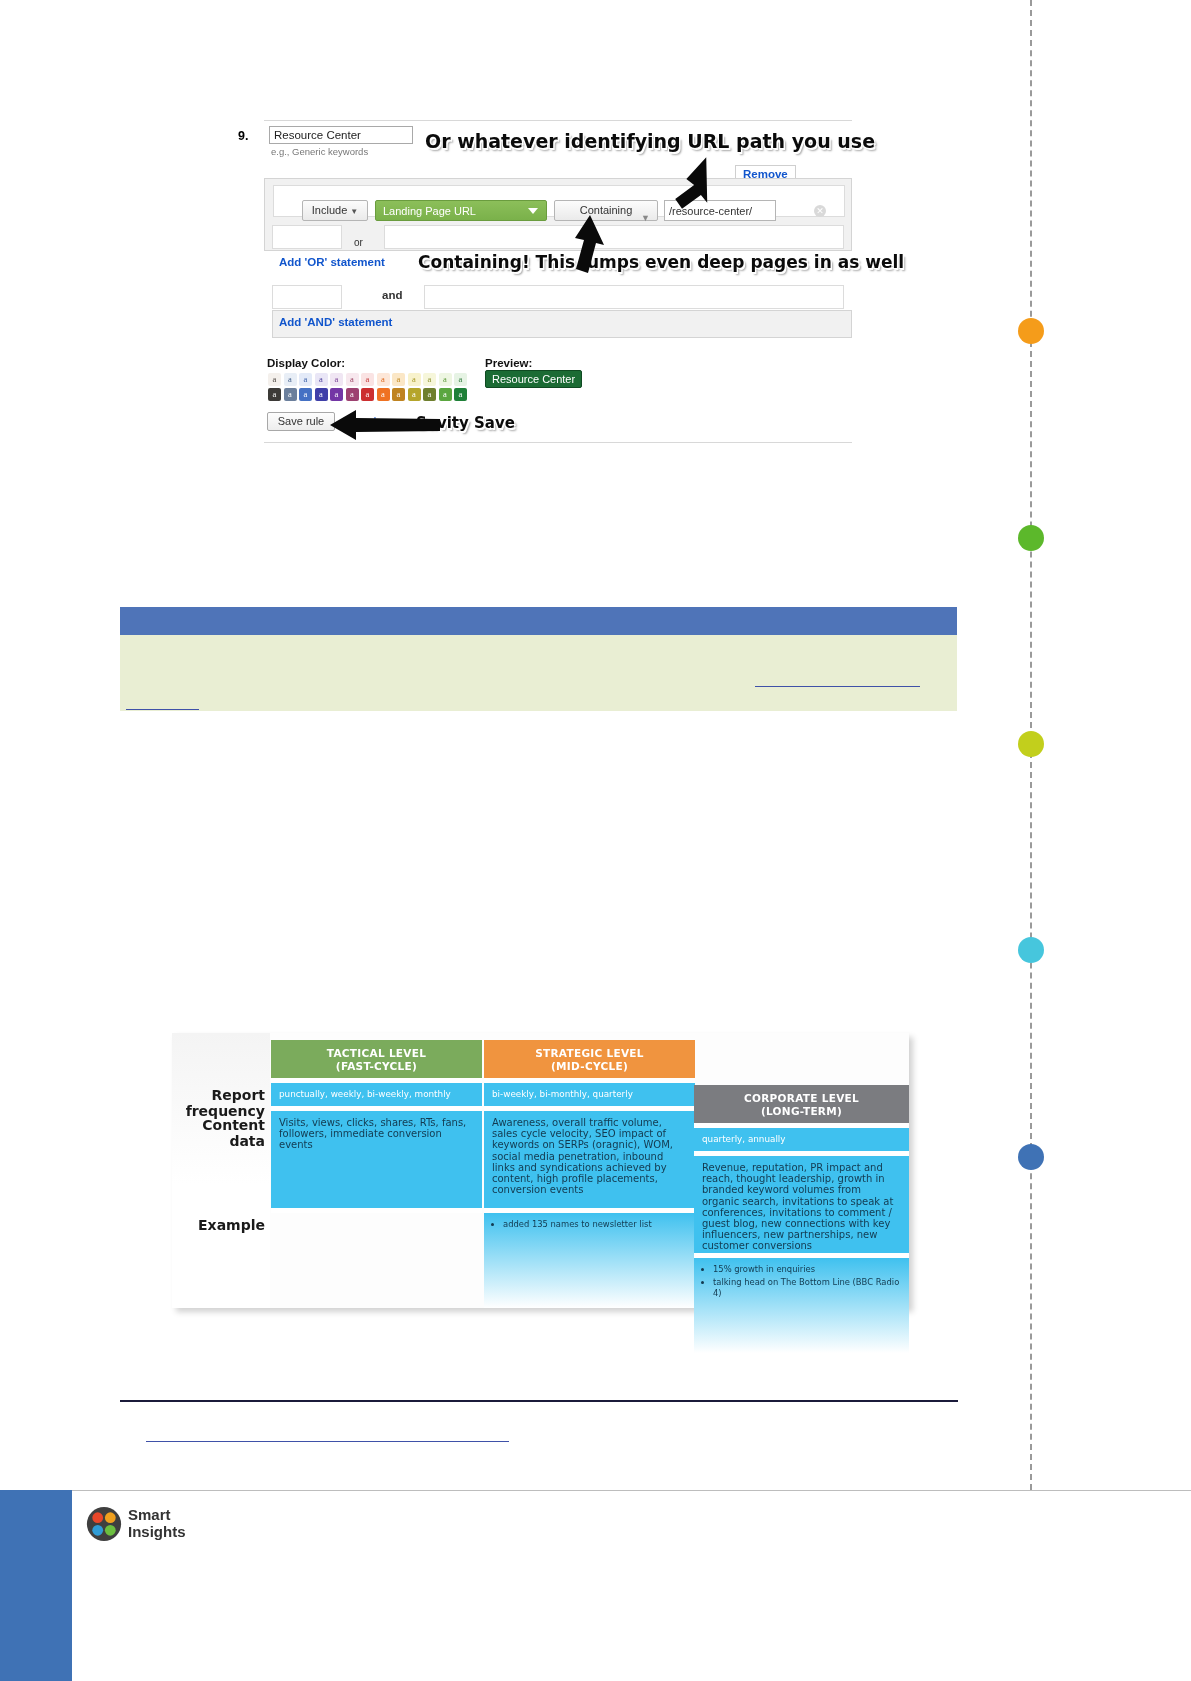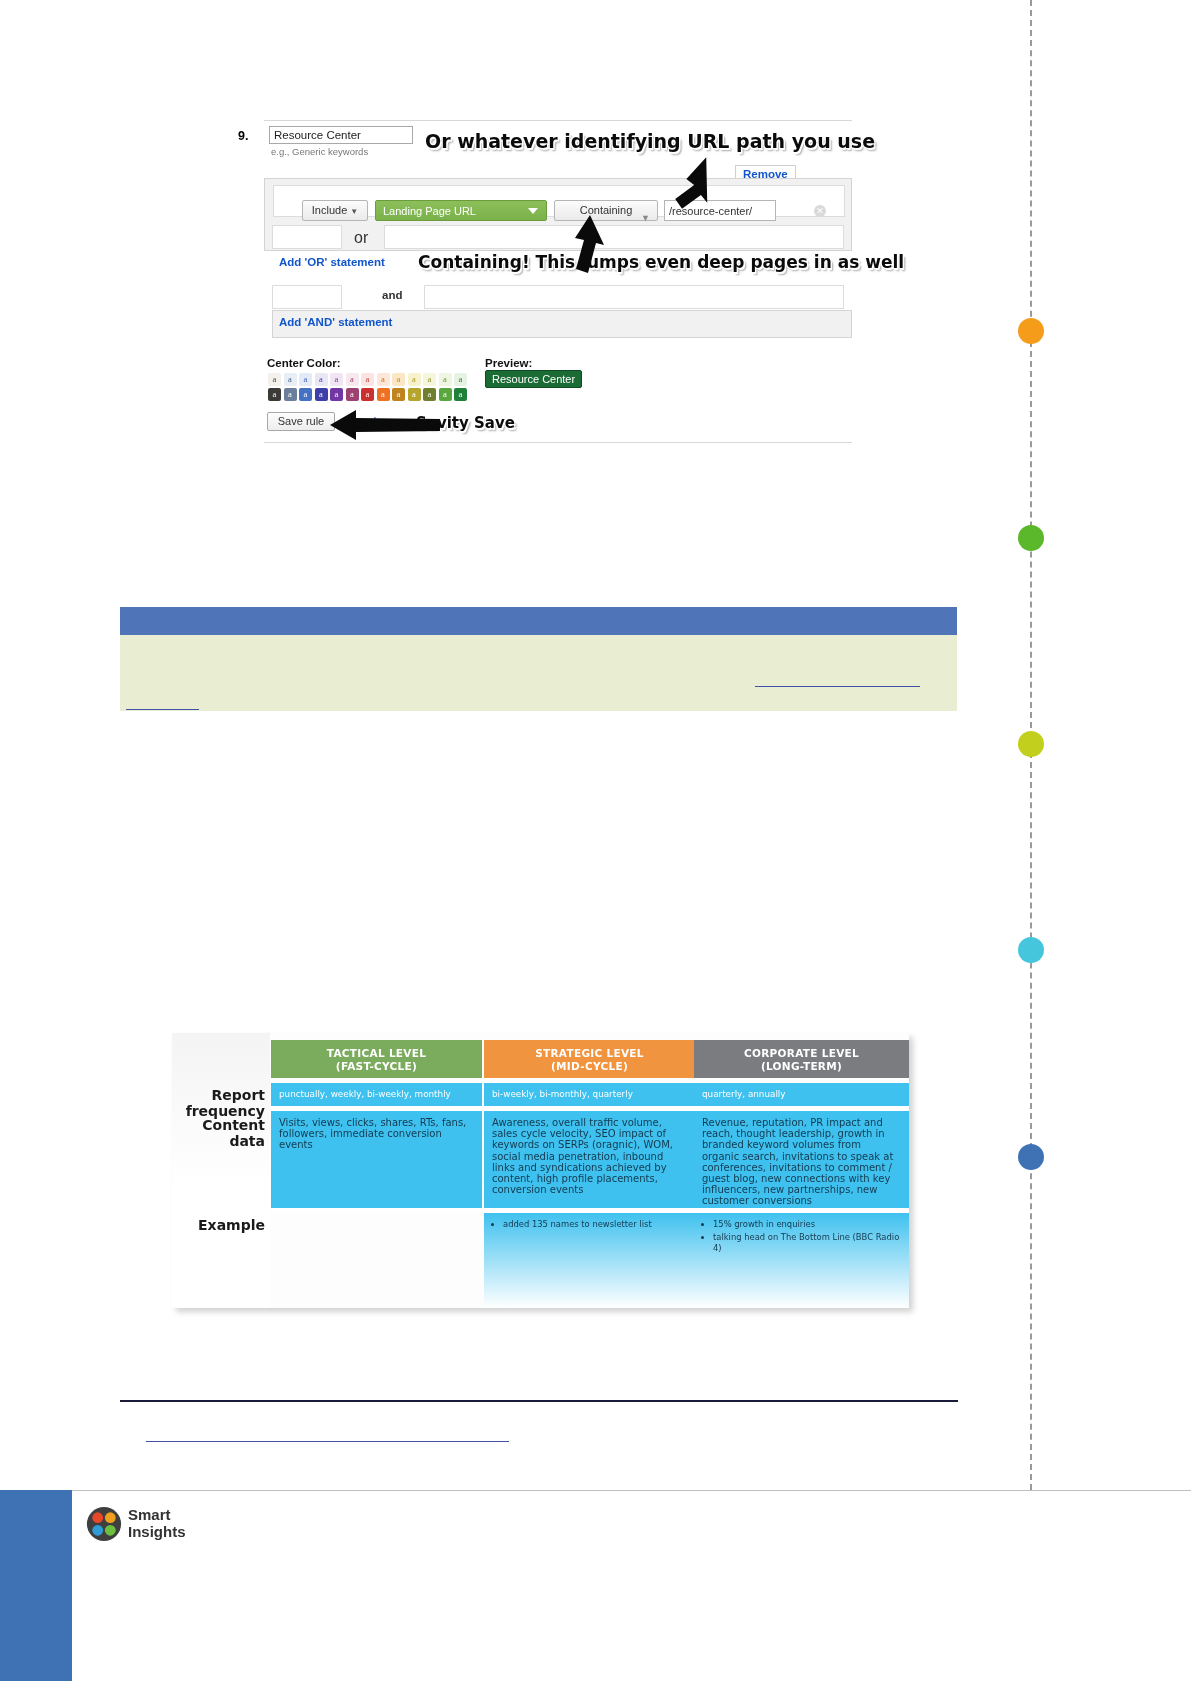--- a/index.html
+++ b/index.html
@@ -80,21 +80,21 @@
     font-family: "Liberation Sans", sans-serif;
   }
   #clear-dot {
     position: absolute; left: 582px; top: 85px; width: 12px; height: 12px;
     border-radius: 50%; background: #d9d9d9; color: #fff;
     font-size: 9px; line-height: 12px; text-align: center;
   }
 
   #or-strip { position: absolute; left: 40px; top: 105px; width: 572px; height: 24px; }
   #or-left-box { position: absolute; left: 0; top: 0; width: 70px; height: 24px; background: #fff; border: 1px solid #dcdcdc; }
-  #or-label { position: absolute; left: 82px; top: 4px; font-size: 16px; font-weight: normal; color: #333; }
+  #or-label { position: absolute; left: 82px; top: 12px; font-size: 10px; font-weight: normal; color: #333; }
   #or-right-box { position: absolute; left: 112px; top: 0; width: 460px; height: 24px; background: #fff; border: 1px solid #dcdcdc; }
 
   #add-or {
     position: absolute; left: 47px; top: 136px;
     font-size: 11.5px; color: #1155cc; font-weight: bold;
   }
 
   #and-strip { position: absolute; left: 40px; top: 165px; width: 572px; height: 24px; }
   #and-left-box { position: absolute; left: 0; top: 0; width: 70px; height: 24px; background: #fff; border: 1px solid #dcdcdc; }
   #and-label { position: absolute; left: 110px; top: 4px; font-size: 11.5px; font-weight: bold; color: #333; }
@@ -174,21 +174,21 @@
     padding-right: 5px;
     font-family: "DejaVu Sans", sans-serif;
   }
   #lbl-freq { top: 54px; }
   #lbl-content { top: 84px; }
   #lbl-example { top: 184px; }
 
   .fig-col { position: absolute; top: 7px; width: 211px; height: 268px; }
   #col-0 { left: 99px; }
   #col-1 { left: 312px; }
-  #col-2 { left: 522px; width: 215px; }
+  #col-2 { left: 522px; width: 215px; margin-top: 45px; }
 
   .col-head {
     height: 38px; color: #fff; text-align: center;
     font-size: 10.5px; font-weight: bold; line-height: 13px;
     padding-top: 7px; letter-spacing: .3px;
     font-family: "DejaVu Sans", sans-serif;
   }
   #col-0 .col-head { background: #7bab5c; }
   #col-1 .col-head { background: #f0943f; }
   #col-2 .col-head { background: #7b7c80; }
@@ -279,21 +279,21 @@
   <div id="add-or">Add 'OR' statement</div>
 
   <div id="and-strip">
     <div id="and-left-box"></div>
     <div id="and-label">and</div>
     <div id="and-right-box"></div>
   </div>
   <div id="and-panel"></div>
   <div id="add-and">Add 'AND' statement</div>
 
-  <div id="lbl-display">Center Color:</div>
+  <div id="lbl-display">Display Color:</div>
   <div id="lbl-preview">Preview:</div>
 
   <div class="swatch-row" id="swatch-row-light">
       <div class="swatch" style="background: rgb(244, 240, 236); color: rgb(75, 69, 64);">a</div>
       <div class="swatch" style="background: rgb(232, 238, 246); color: rgb(68, 97, 140);">a</div>
       <div class="swatch" style="background: rgb(227, 234, 248); color: rgb(58, 95, 168);">a</div>
       <div class="swatch" style="background: rgb(233, 230, 246); color: rgb(78, 67, 156);">a</div>
       <div class="swatch" style="background: rgb(240, 230, 243); color: rgb(122, 65, 150);">a</div>
       <div class="swatch" style="background: rgb(247, 232, 238); color: rgb(156, 68, 101);">a</div>
       <div class="swatch" style="background: rgb(250, 227, 227); color: rgb(195, 58, 58);">a</div>

